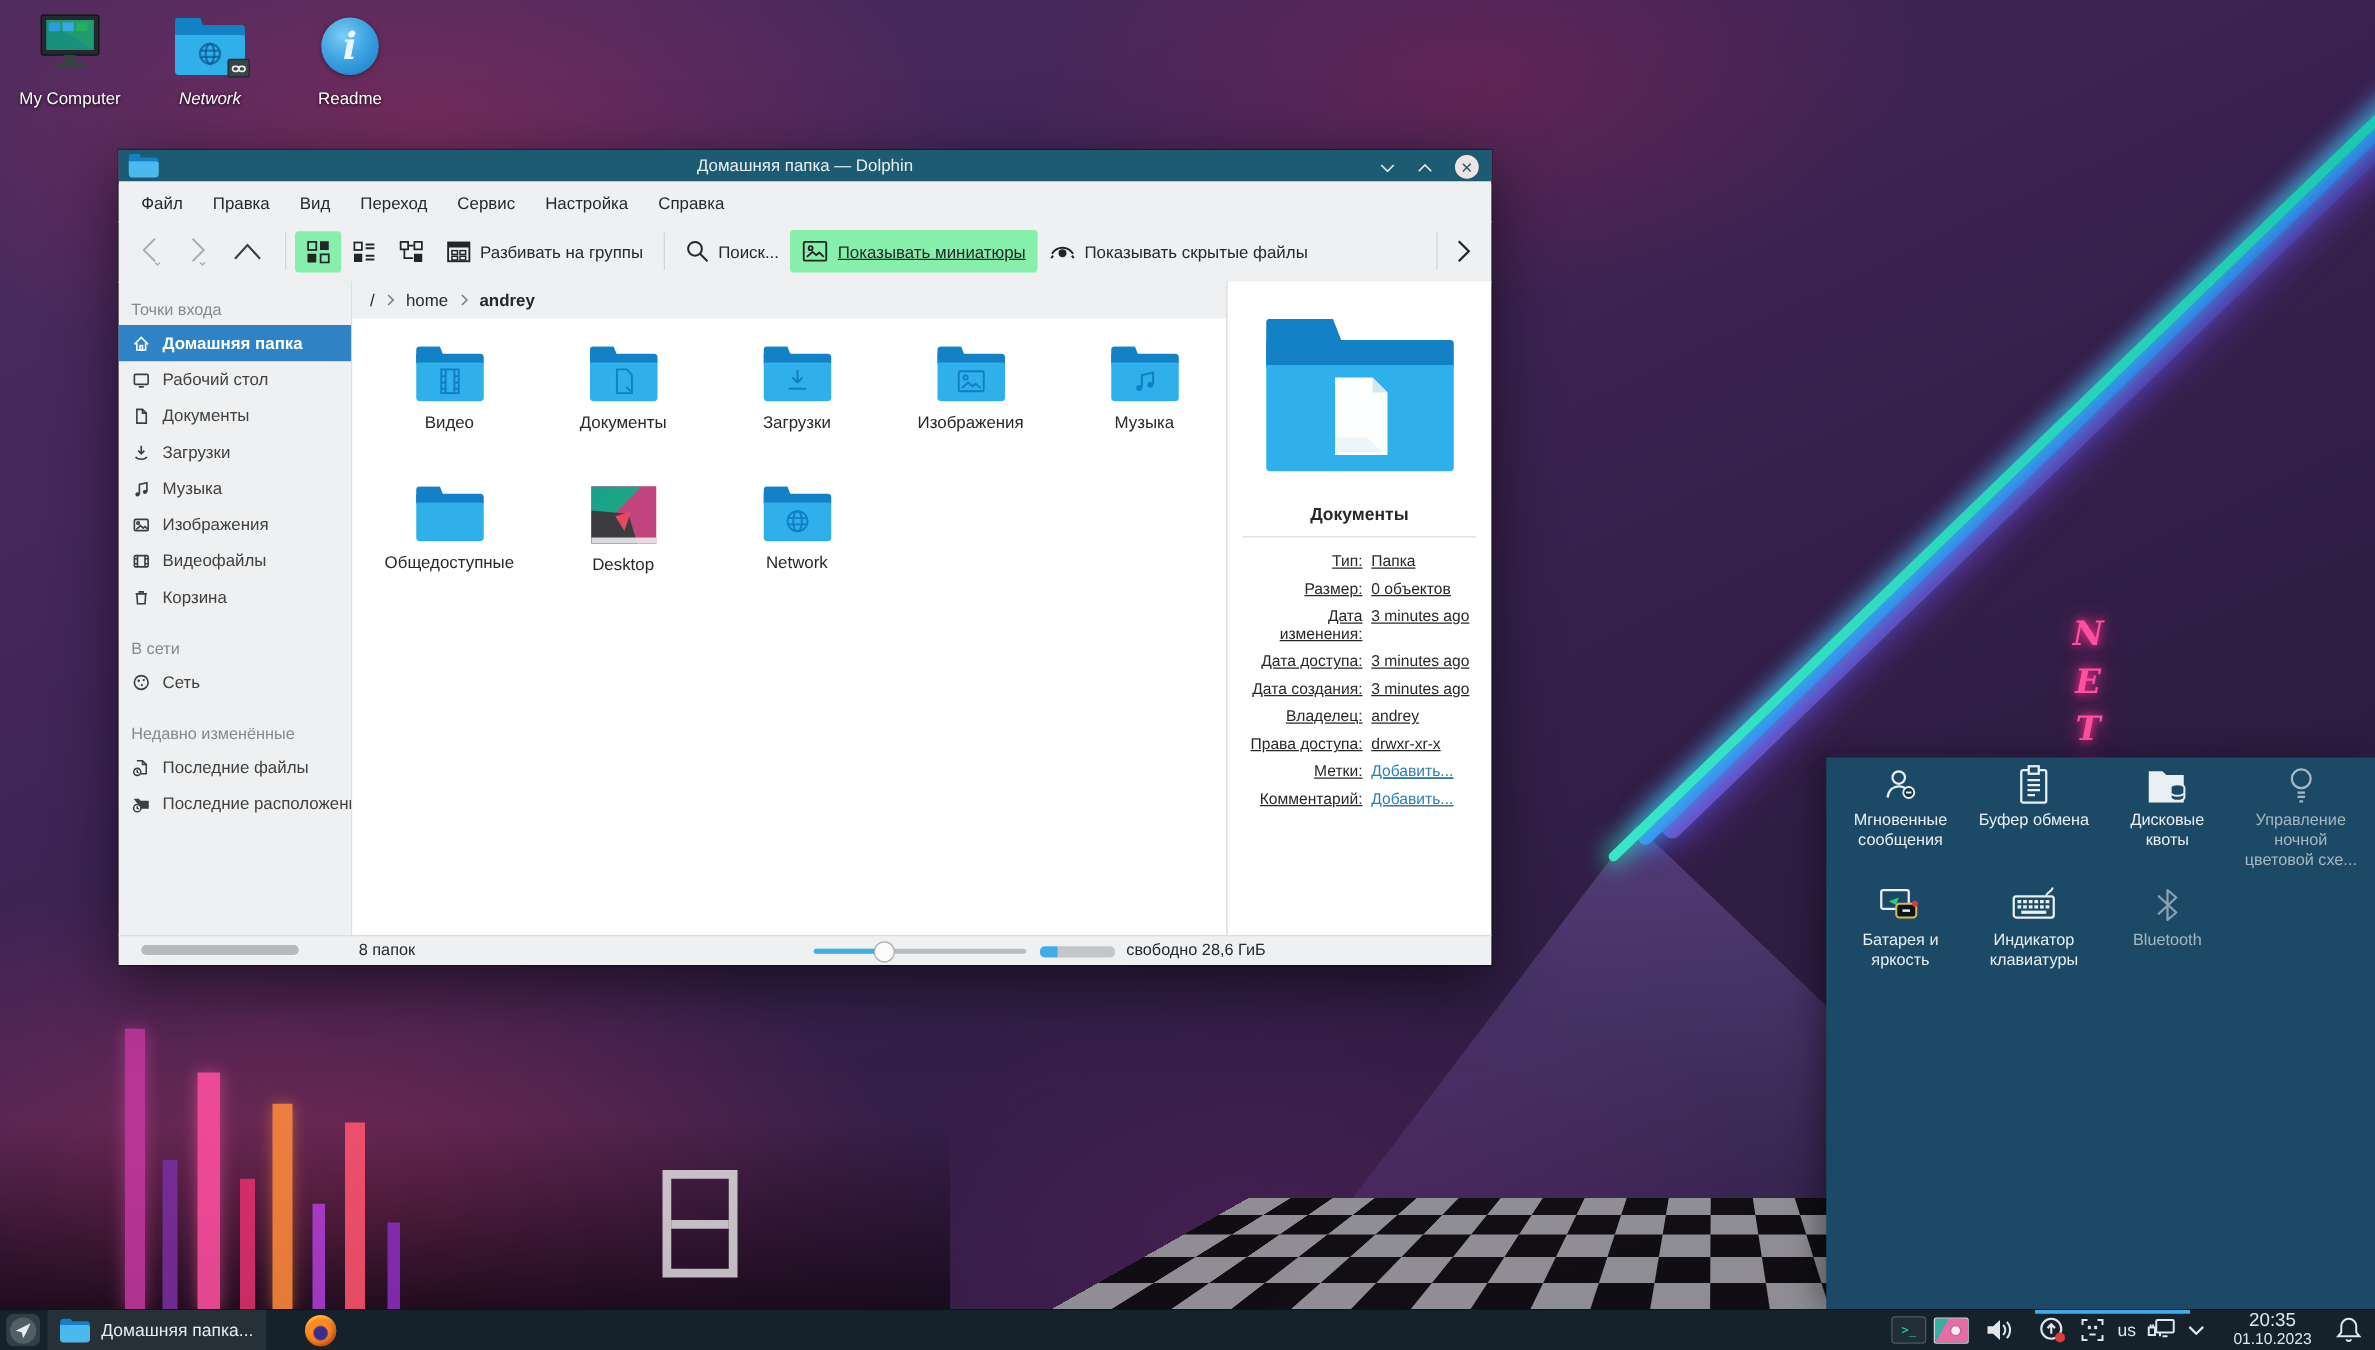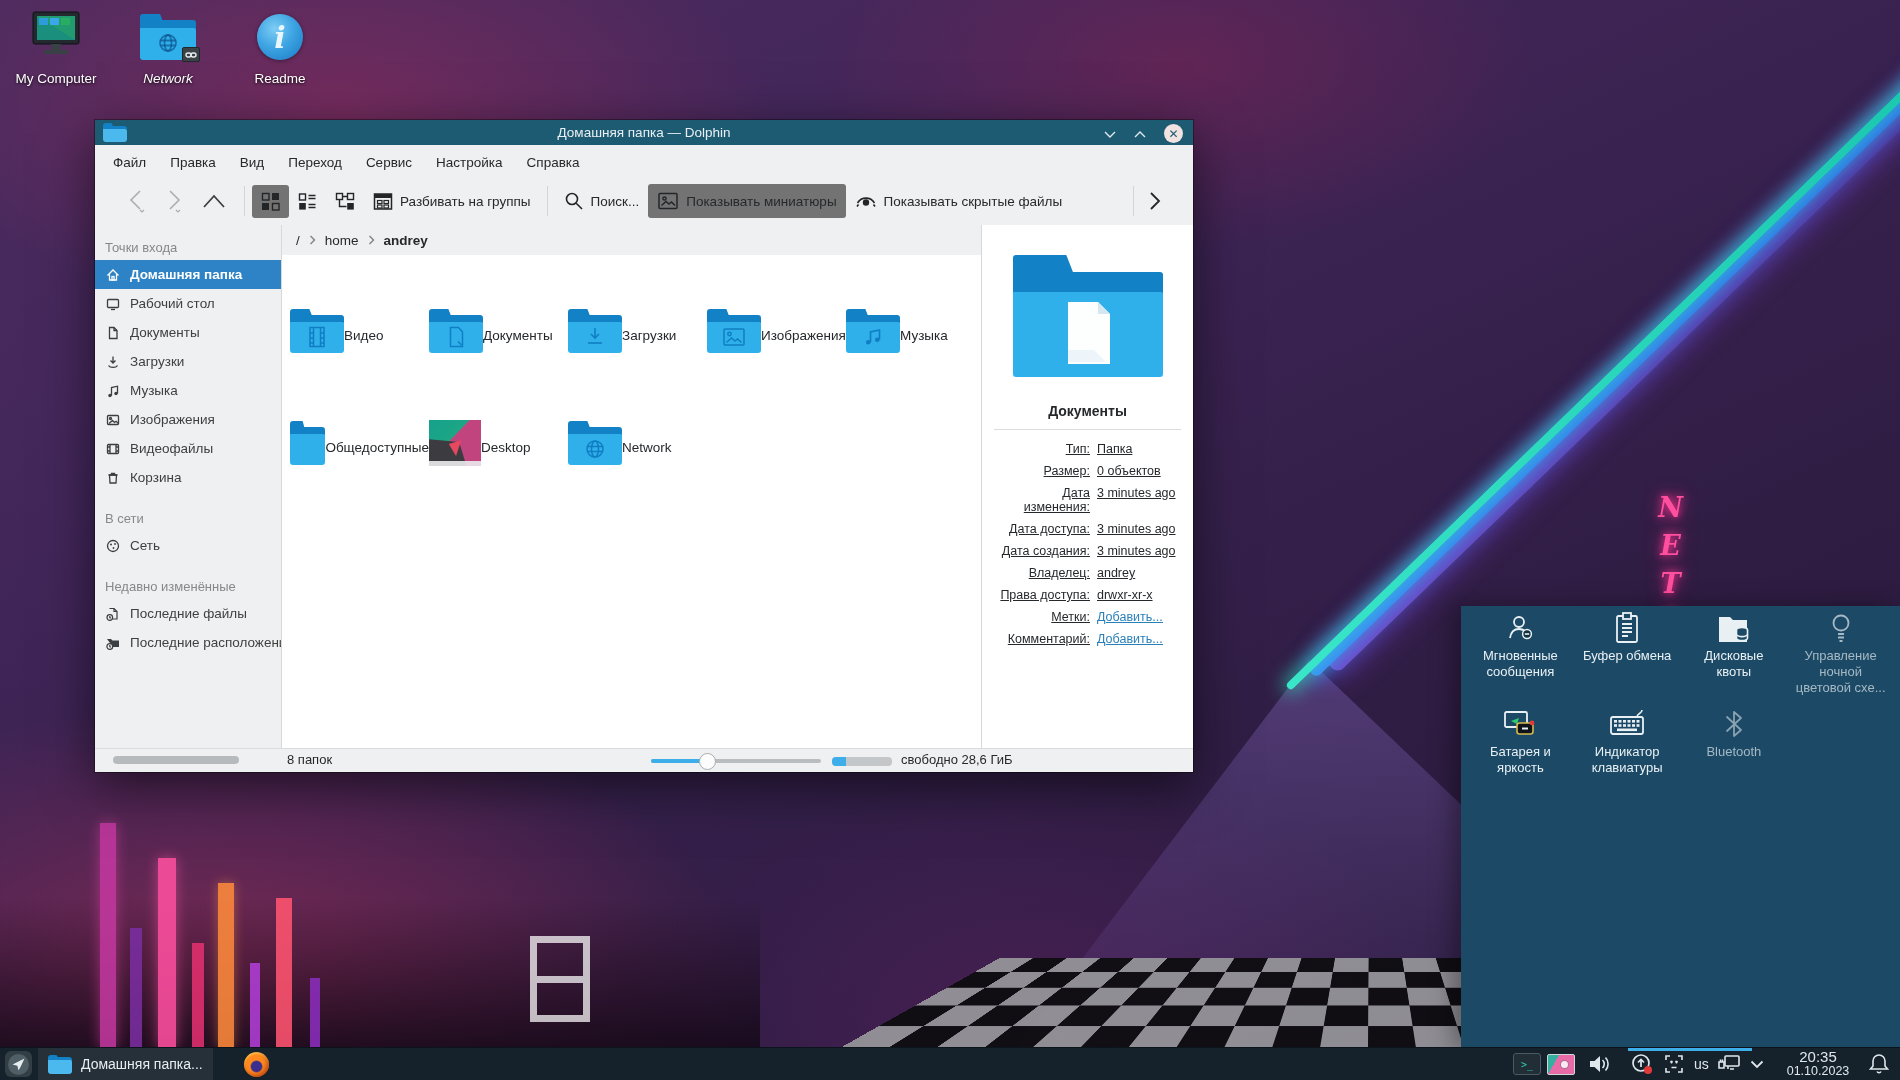--- a/index.html
+++ b/index.html
@@ -87,41 +87,41 @@
   .titlebar .wicon{margin-left:8px;}
   .titlebar .wtitle{position:absolute;left:0;right:0;text-align:center;color:#e9eff2;font-size:13.5px;}
   .tbtn-min,.tbtn-max{position:absolute;top:5px;width:18px;height:18px;display:flex;align-items:center;justify-content:center;}
   .tbtn-close{position:absolute;top:4px;right:10px;width:19px;height:19px;border-radius:50%;
     background:#f0e3e1;display:flex;align-items:center;justify-content:center;
     color:#1d5b73;font-size:12px;font-weight:bold;line-height:1;}
   .menubar{position:absolute;left:0;top:27px;right:0;height:30px;background:#eff0f1;
     display:flex;align-items:center;padding-left:6px;font-size:13.5px;color:#26292c;border-bottom:1px solid #e3e5e7;}
   .menubar span{padding:5px 12px;}
   .toolbar{position:absolute;left:0;top:57px;right:0;height:48px;background:#eff0f1;border-bottom:1px solid #dadcde;
-    display:flex;align-items:center;font-size:13.5px;color:#26292c;padding:0 24px;}
+    display:flex;align-items:center;font-size:13.5px;color:#26292c;padding:0 8px;}
   .tb{display:flex;align-items:center;gap:7px;padding:7px 9px;border-radius:3px;white-space:nowrap;}
-  .tb.sel{background:#737373;}
+  .tb.sel{background:#86efac;text-decoration:underline;}
   .tsep{width:1px;height:30px;background:#d2d5d7;margin:0 7px;}
   .navgrp{display:flex;align-items:center;gap:4px;margin-right:4px;}
   .navbtn{padding:5px 7px;display:flex;}
   
   .content{position:absolute;left:0;top:105px;right:0;bottom:23px;display:flex;}
   .places{width:186px;background:#eff0f1;border-right:1px solid #d6d8da;padding-top:8px;font-size:13.5px;overflow:hidden;}
   .phead{color:#85898c;font-size:13px;padding:7px 10px 5px;white-space:nowrap;}
   .pitem{display:flex;align-items:center;gap:9px;height:29px;padding:0 10px;color:#404040;white-space:nowrap;overflow:hidden;}
   .pitem svg{flex:0 0 auto;}
   .pitem.sel{background:#2d83c5;color:#fff;font-weight:bold;}
   .pgap{height:12px;}
   .viewwrap{flex:1;display:flex;flex-direction:column;min-width:0;background:#fff;}
   .crumbs{height:30px;background:#eff0f1;display:flex;align-items:center;gap:9px;padding-left:14px;font-size:13.5px;color:#26292c;}
   .crumbs .sep{display:flex;color:#7e8286;}
   .crumbs .cur{font-weight:bold;}
   .view{flex:1;background:#fff;padding:18px 0 0 8px;overflow:hidden;}
   .fgrid{display:grid;grid-template-columns:repeat(5,139px);grid-auto-rows:112px;}
-  .fcell{display:flex;flex-direction:row;align-items:center;padding-top:4px;}
+  .fcell{display:flex;flex-direction:column;align-items:center;padding-top:4px;}
   .fcell .flabel{margin-top:9px;font-size:13.5px;color:#26292c;}
   .infopanel{width:187px;background:#fff;border-left:1px solid #d6d8da;padding:30px 12px 0;overflow:hidden;}
   .infopanel .bigfold{margin:0 auto;}
   .ititle{text-align:center;font-weight:bold;font-size:14px;color:#26292c;margin-top:26px;}
   .idiv{height:1px;background:#d9dbdd;margin:10px 0 12px;}
   .iprops{display:grid;grid-template-columns:96px 1fr;column-gap:7px;row-gap:8px;font-size:12.5px;color:#26292c;text-decoration:underline;}
   .iprops .k{text-align:right;}
   .iprops .v{text-align:left;word-break:normal;}
   .iprops .v.link{color:#2980b9;text-decoration:underline;cursor:pointer;}
   .statusbar{position:absolute;left:0;bottom:0;right:0;height:23px;background:#eff0f1;border-top:1px solid #dadcde;font-size:13px;color:#26292c;}

